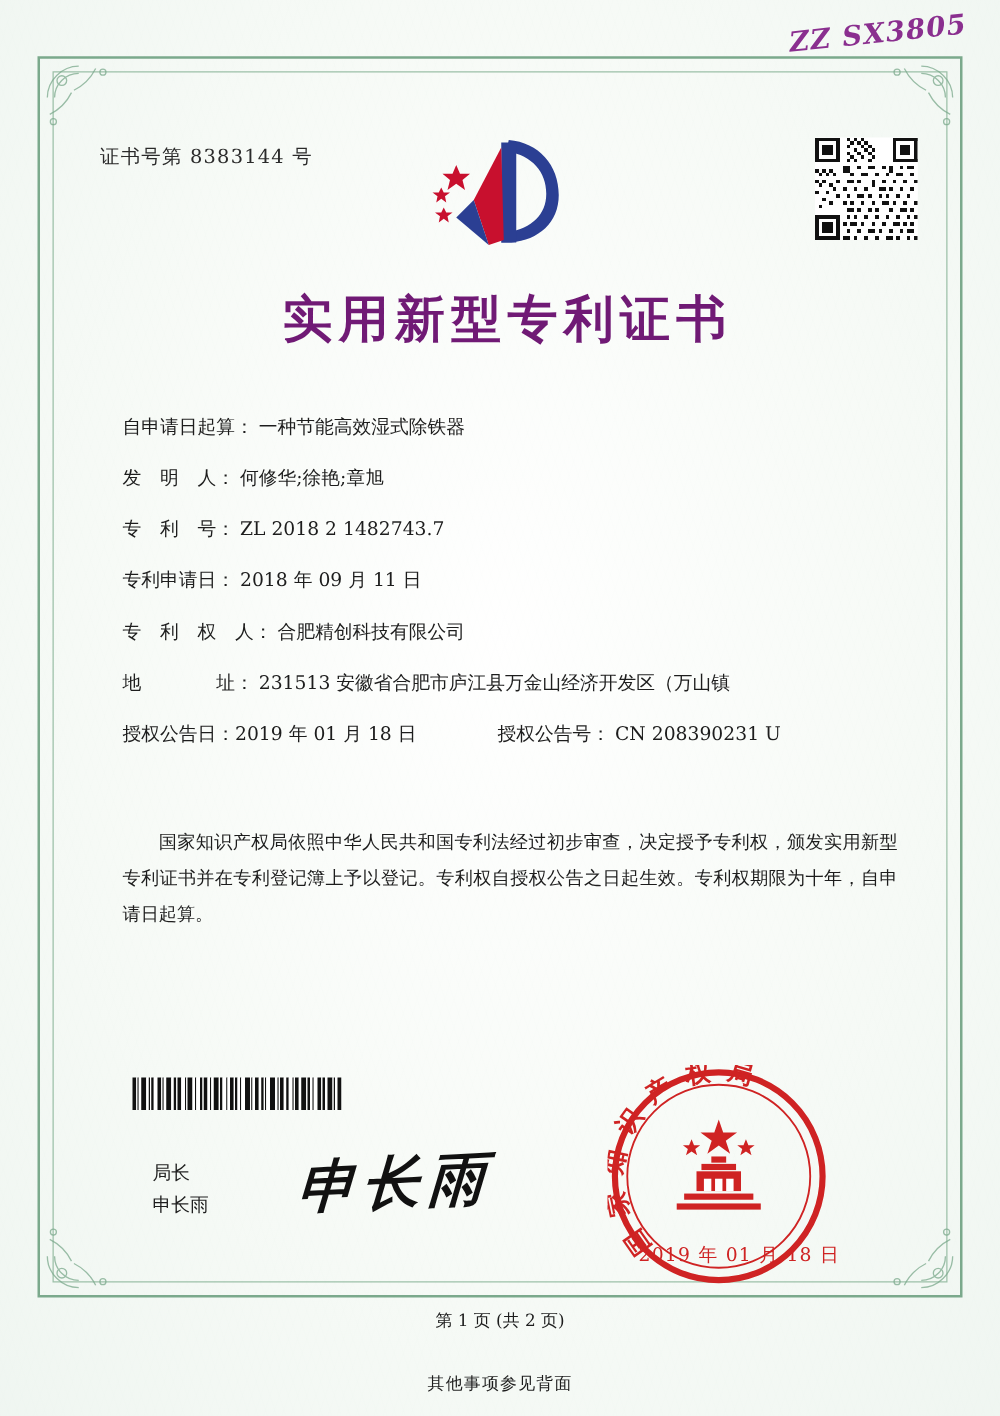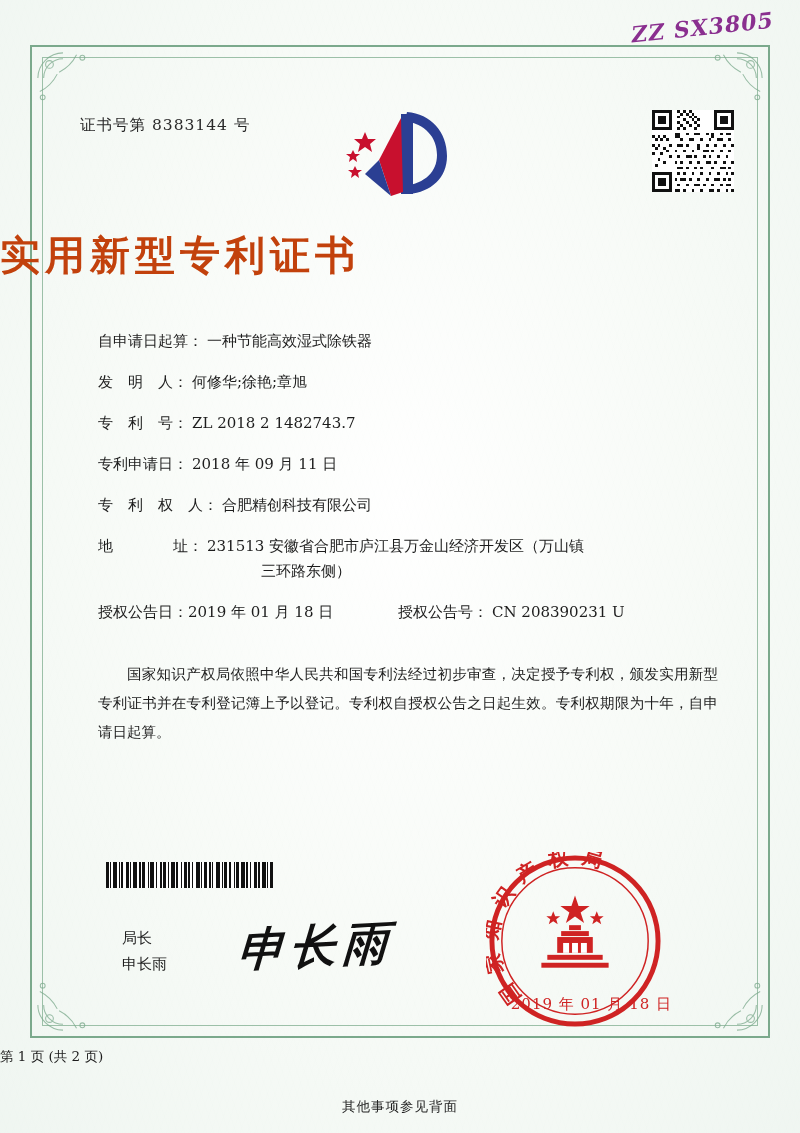--- a/index.html
+++ b/index.html
@@ -90,28 +90,28 @@
     position: absolute;
     left: 50%;
     top: 104px;
     transform: translateX(-50%);
     width: 130px;
     height: 96px;
   }
 
   .doc-title {
     position: absolute;
-    left: 0;
+    left: 12px;
     right: 0;
     top: 228px;
-    text-align: left;
+    text-align: center;
     font-family: "DejaVu Serif", serif;
     font-size: 40px;
     font-weight: 700;
-    color: #c2410c;
+    color: #701a75;
     letter-spacing: 5px;
   }
 
   .fields {
     position: absolute;
     left: 98px;
     right: 80px;
     top: 332px;
   }
   .field-row {
@@ -212,20 +212,21 @@
     font-family: "DejaVu Serif", serif;
     font-size: 15px;
     color: #cf2323;
     letter-spacing: 1px;
   }
 
   .page-num {
     position: absolute;
     left: 0; right: 0;
     top: 1048px;
+    text-align: center;
     font-family: "DejaVu Serif", serif;
     font-size: 13.5px;
     color: #1d1d1d;
   }
   .footer-note {
     position: absolute;
     left: 0; right: 0;
     top: 1098px;
     text-align: center;
     font-family: "DejaVu Serif", serif;
@@ -464,21 +465,20 @@
       <span class="field-value">2018 年 09 月 11 日</span>
     </div>
     <div class="field-row">
       <span class="field-label">专　利　权　人：</span>
       <span class="field-value">合肥精创科技有限公司</span>
     </div>
     <div class="field-row">
       <span class="field-label">地　　　　址：</span>
       <span class="field-value">
         <span>231513 安徽省合肥市庐江县万金山经济开发区（万山镇</span>
-        <span class="second-line">三环路东侧）</span>
       </span>
     </div>
     <div class="field-row">
       <span class="inline-pair">
         <span class="left-part">
           <span class="field-label">授权公告日：</span><span>2019 年 01 月 18 日</span>
         </span>
         <span class="right-label">授权公告号：</span>
         <span class="right-value">CN 208390231 U</span>
       </span>

